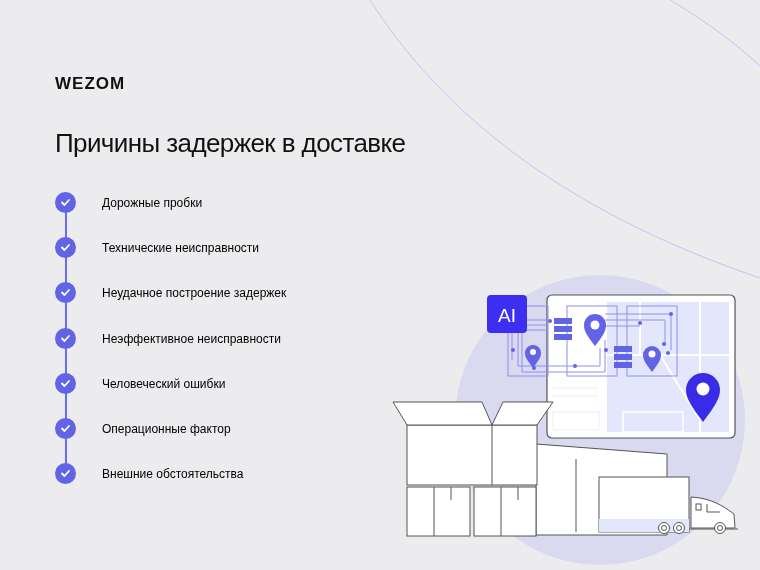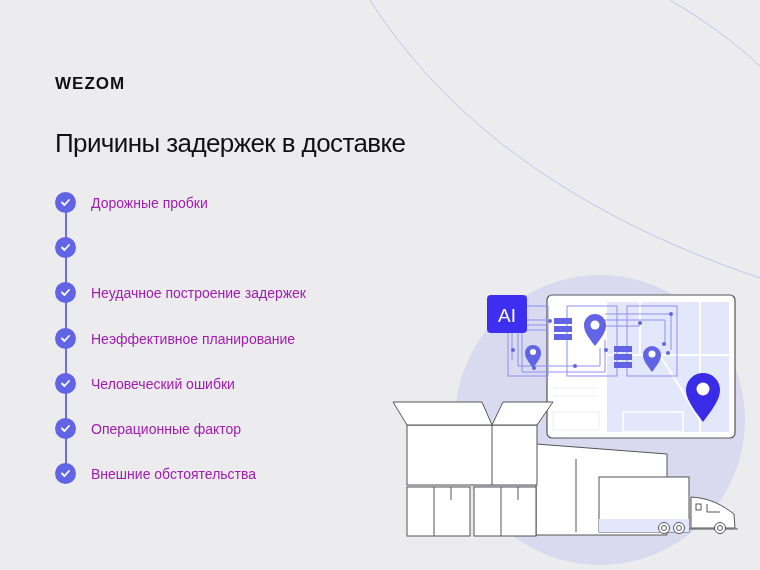--- a/index.html
+++ b/index.html
@@ -3,21 +3,21 @@
 <meta charset="utf-8">
 <style>
   html, body { margin:0; padding:0; }
   body { width:760px; height:570px; background:#ececef; position:relative; overflow:hidden; font-family:"Liberation Sans", "DejaVu Sans", sans-serif; color:#121212; }
   .logo { position:absolute; left:55px; top:34px; font-weight:700; font-size:17px; letter-spacing:1px; color:#111;margin-top:40px; }
   .title { position:absolute; left:55px; top:128px; font-size:26px; letter-spacing:-0.6px; color:#111; margin:0; font-weight:400; }
   .list { position:absolute; left:55px; top:192px; margin:0; padding:0; list-style:none; }
   .list .rail { position:absolute; left:10px; top:12px; width:1.5px; height:272px; background:#6b6cf0; }
   .list li { position:relative; height:45.2px; display:flex; align-items:flex-start; }
   .check { width:21px; height:21px; border-radius:50%; background:#6264e6; display:flex; align-items:center; justify-content:center; flex:none; position:relative; z-index:1; }
-  .item-label { margin-left:15px; font-size:14px; line-height:22px; color:#a21caf; }
+  .item-label { margin-left:26px; font-size:12px; line-height:22px; color:#000000; }
   svg.bg { position:absolute; left:0; top:0; }
 </style>
 </head>
 <body>
 
 <svg class="bg" width="760" height="570" viewBox="0 0 760 570">
   <path d="M370 0 C 440 110, 560 210, 760 278" fill="none" stroke="#c2c3f3" stroke-width="1"></path>
   <path d="M670 0 C 700 18, 730 38, 760 66" fill="none" stroke="#c2c3f3" stroke-width="1"></path>
   <circle cx="600" cy="420" r="145" fill="#d9d9ef"></circle>
 </svg>
@@ -35,36 +35,37 @@
         </svg>
       </span>
     <span class="item-label">Дорожные пробки</span>
   </li>
   <li>
     <span class="check">
         <svg width="11" height="11" viewBox="0 0 11 11">
           <path d="M2 5.5 L4.5 8 L9 3" fill="none" stroke="#fff" stroke-width="1.8" stroke-linecap="round" stroke-linejoin="round"></path>
         </svg>
       </span>
+    <span class="item-label">Технические неисправности</span>
   </li>
   <li>
     <span class="check">
         <svg width="11" height="11" viewBox="0 0 11 11">
           <path d="M2 5.5 L4.5 8 L9 3" fill="none" stroke="#fff" stroke-width="1.8" stroke-linecap="round" stroke-linejoin="round"></path>
         </svg>
       </span>
     <span class="item-label">Неудачное построение задержек</span>
   </li>
   <li>
     <span class="check">
         <svg width="11" height="11" viewBox="0 0 11 11">
           <path d="M2 5.5 L4.5 8 L9 3" fill="none" stroke="#fff" stroke-width="1.8" stroke-linecap="round" stroke-linejoin="round"></path>
         </svg>
       </span>
-    <span class="item-label">Неэффективное планирование</span>
+    <span class="item-label">Неэффективное неисправности</span>
   </li>
   <li>
     <span class="check">
         <svg width="11" height="11" viewBox="0 0 11 11">
           <path d="M2 5.5 L4.5 8 L9 3" fill="none" stroke="#fff" stroke-width="1.8" stroke-linecap="round" stroke-linejoin="round"></path>
         </svg>
       </span>
     <span class="item-label">Человеческий ошибки</span>
   </li>
   <li>

